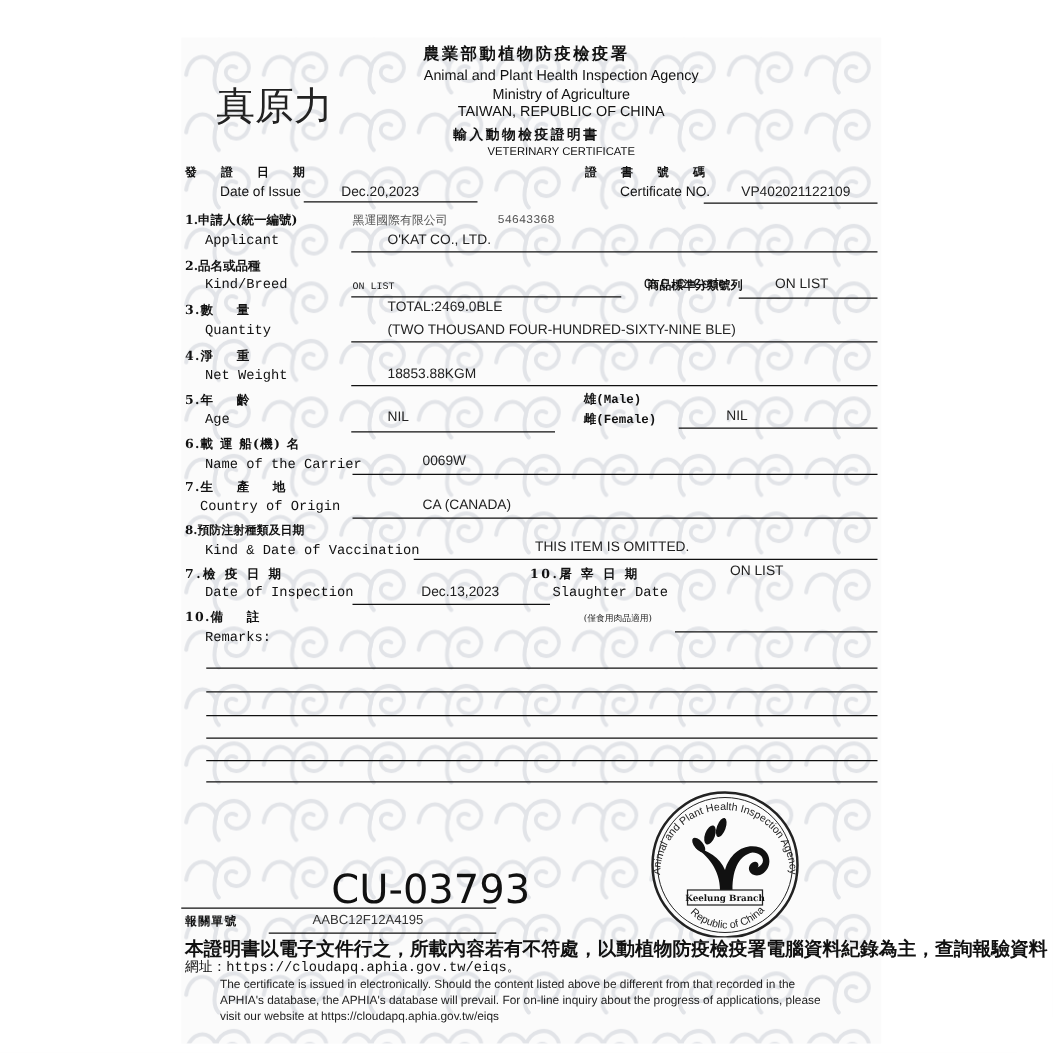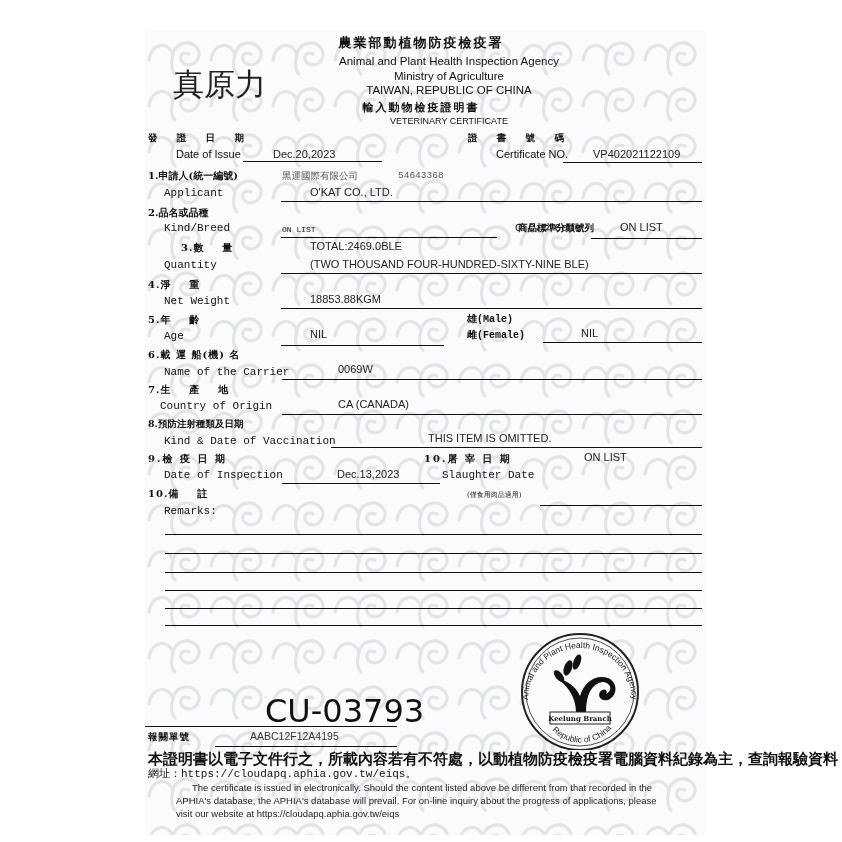--- a/index.html
+++ b/index.html
@@ -61,21 +61,21 @@
 
 <div class="abs lblzh serif" style="left:148px;top:206px;font-size:10px;letter-spacing:0;">2.品名或品種</div>
 <div class="abs lbl mono" style="left:164px;top:222px;">Kind/Breed</div>
 <div class="abs val mono" style="left:282px;top:225px;font-size:8px;">ON LIST</div>
 <div class="rule" style="left:281px;top:237px;width:216px;"></div>
 <div class="abs lblzh serif" style="left:518px;top:206px;font-size:9.5px;letter-spacing:0;margin-top:16px;">商品標準分類號列</div>
 <div class="abs lbl mono" style="left:515px;top:222px;">C.C.C Code</div>
 <div class="abs val sans" style="left:592px;top:221px;">ON LIST</div>
 <div class="rule" style="left:591px;top:238px;width:111px;"></div>
 
-<div class="abs lblzh serif" style="left:148px;top:241px;font-size:10px;white-space:pre;margin-left:33px;">3.數    量</div>
+<div class="abs lblzh serif" style="left:148px;top:241px;font-size:10px;white-space:pre;">3.數    量</div>
 <div class="abs lbl mono" style="left:164px;top:259px;">Quantity</div>
 <div class="abs val sans" style="left:282px;top:240px;">TOTAL:2469.0BLE</div>
 <div class="abs val sans" style="left:282px;top:258px;">(TWO THOUSAND FOUR-HUNDRED-SIXTY-NINE BLE)</div>
 <div class="rule" style="left:281px;top:273px;width:421px;"></div>
 
 <div class="abs lblzh serif" style="left:148px;top:278px;font-size:10px;white-space:pre;">4.淨    重</div>
 <div class="abs lbl mono" style="left:164px;top:295px;">Net Weight</div>
 <div class="abs val sans" style="left:282px;top:293px;">18853.88KGM</div>
 <div class="rule" style="left:281px;top:308px;width:421px;"></div>
 
@@ -96,21 +96,21 @@
 <div class="abs lblzh serif" style="left:148px;top:383px;font-size:10px;white-space:pre;">7.生    產    地</div>
 <div class="abs lbl mono" style="left:160px;top:400px;">Country of Origin</div>
 <div class="abs val sans" style="left:310px;top:398px;">CA (CANADA)</div>
 <div class="rule" style="left:282px;top:414px;width:420px;"></div>
 
 <div class="abs lblzh serif" style="left:148px;top:418px;font-size:9.5px;letter-spacing:0;">8.預防注射種類及日期</div>
 <div class="abs lbl mono" style="left:164px;top:435px;">Kind &amp; Date of Vaccination</div>
 <div class="abs val sans" style="left:400px;top:432px;">THIS ITEM IS OMITTED.</div>
 <div class="rule" style="left:331px;top:447px;width:371px;"></div>
 
-<div class="abs lblzh serif" style="left:148px;top:452px;font-size:10px;letter-spacing:2px;">9.檢 疫 日 期</div>
+<div class="abs lblzh serif" style="left:148px;top:452px;font-size:10px;letter-spacing:2px;">7.檢 疫 日 期</div>
 <div class="abs lbl mono" style="left:164px;top:469px;">Date of Inspection</div>
 <div class="abs val sans" style="left:309px;top:468px;">Dec.13,2023</div>
 <div class="rule" style="left:282px;top:483px;width:158px;"></div>
 
 <div class="abs lblzh serif" style="left:424px;top:452px;font-size:10px;letter-spacing:2px;">10.屠 宰 日 期</div>
 <div class="abs lbl mono" style="left:442px;top:469px;">Slaughter Date</div>
 <div class="abs tiny serif" style="left:467px;top:490px;">(僅食用肉品適用)</div>
 <div class="abs val sans" style="left:556px;top:451px;">ON LIST</div>
 <div class="rule" style="left:540px;top:505px;width:162px;"></div>
 
@@ -147,15 +147,15 @@
 </svg>
 
 <div class="abs sans" style="left:237px;top:692px;font-size:32px;color:#111;font-family:'DejaVu Sans', sans-serif;">CU-03793</div>
 <div class="rule" style="left:145px;top:726px;width:252px;"></div>
 <div class="abs lblzh serif" style="left:148px;top:731px;font-size:9.5px;letter-spacing:1px;">報關單號</div>
 <div class="abs val sans" style="left:222px;top:730px;font-size:10.5px;color:#333;">AABC12F12A4195</div>
 <div class="rule" style="left:215px;top:746px;width:182px;"></div>
 
 <div class="abs serif" style="left:148px;top:750px;font-size:15px;font-weight:bold;">本證明書以電子文件行之，所載內容若有不符處，以動植物防疫檢疫署電腦資料紀錄為主，查詢報驗資料</div>
 <div class="abs mono" style="left:148px;top:766px;font-size:11px;text-align:right;">網址：https://cloudapq.aphia.gov.tw/eiqs。</div>
-<div class="abs sans" style="left:164px;top:782px;font-size:9.5px;color:#222;">The certificate is issued in electronically. Should the content listed above be different from that recorded in the</div>
+<div class="abs sans" style="left:148px;top:782px;font-size:9.5px;color:#222;">The certificate is issued in electronically. Should the content listed above be different from that recorded in the</div>
 <div class="abs sans" style="left:148px;top:795px;font-size:9.5px;color:#222;">APHIA's database, the APHIA's database will prevail. For on-line inquiry about the progress of applications, please</div>
 <div class="abs sans" style="left:148px;top:808px;font-size:9.5px;color:#222;">visit our website at https://cloudapq.aphia.gov.tw/eiqs</div>
 
 </body></html>

